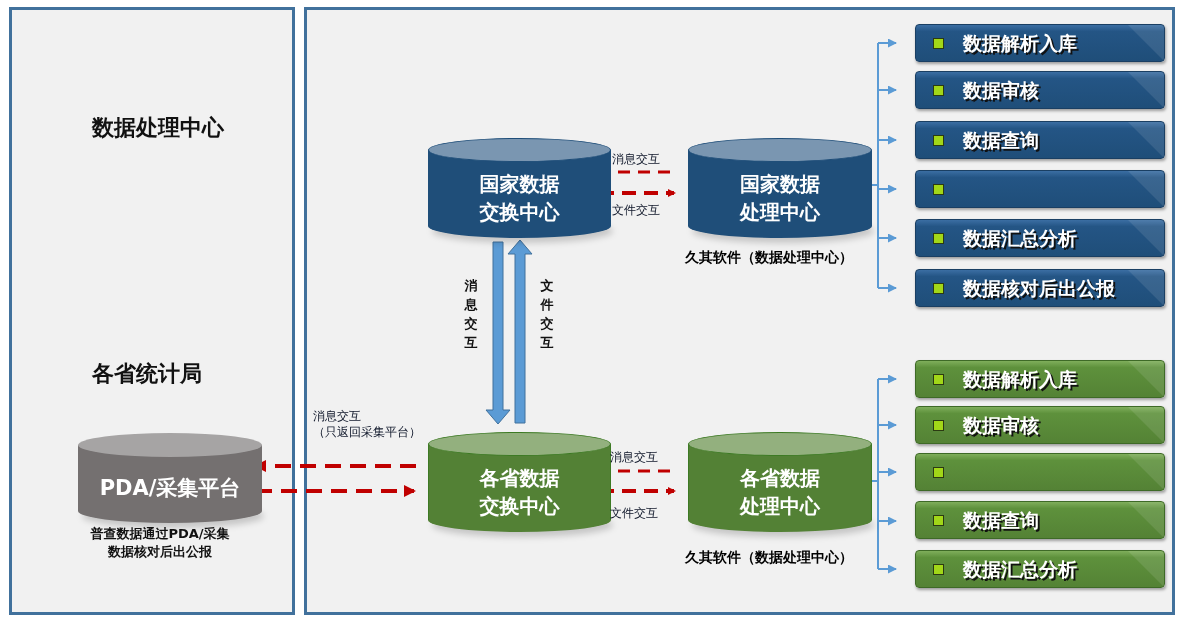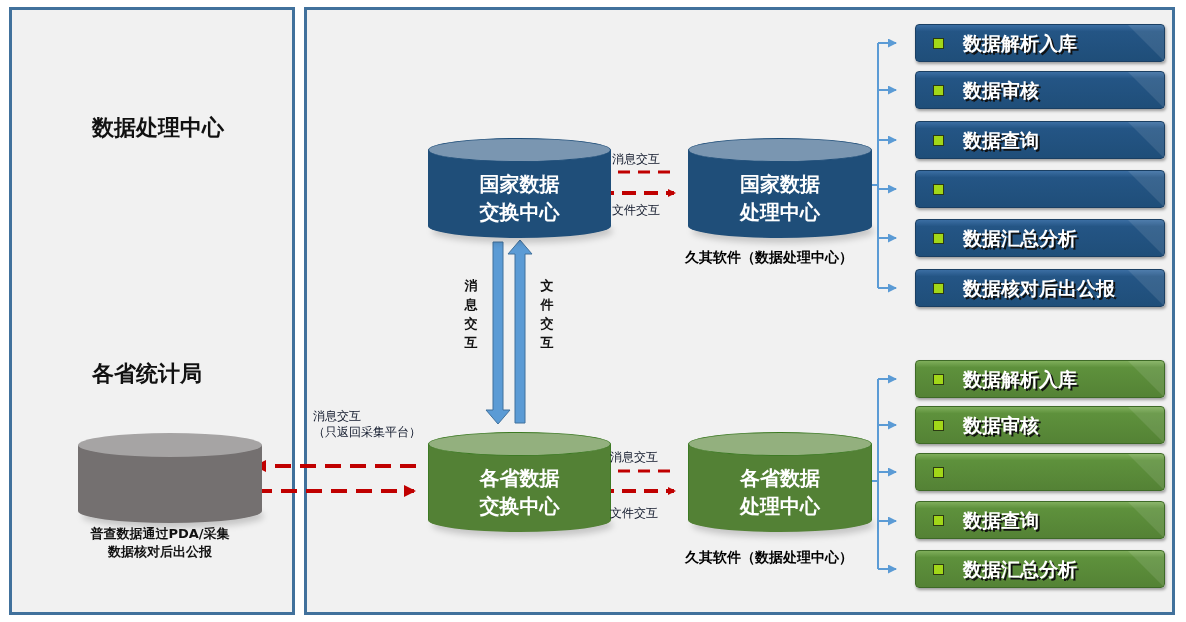--- a/index.html
+++ b/index.html
@@ -147,20 +147,21 @@
 <div class="red-note" style="left:685px; top:549px;">久其软件（数据处理中心）</div>
 
 <div class="small-label" style="left:313px; top:408px; line-height:16px; white-space:pre;">消息交互
 （只返回采集平台）</div>
 
 <div class="cyl gray" style="left:66px; top:433px; width:184px; height:90px;">
   <div class="shadow"></div>
     <div class="bottom"></div>
     <div class="body"></div>
     <div class="top"></div>
+  <div class="label" style="font-size:21px;">PDA/采集平台</div>
 </div>
 <div class="note" style="left:70px; top:525px; width:180px; white-space:pre-line;">普查数据通过PDA/采集
 数据核对后出公报</div>
 
 <div class="func blue" style="top:24px;">
   <div class="bevel"></div>
     <div class="bullet"></div>
   <div class="text">数据解析入库</div>
 </div>
 <div class="func blue" style="top:71px;">

